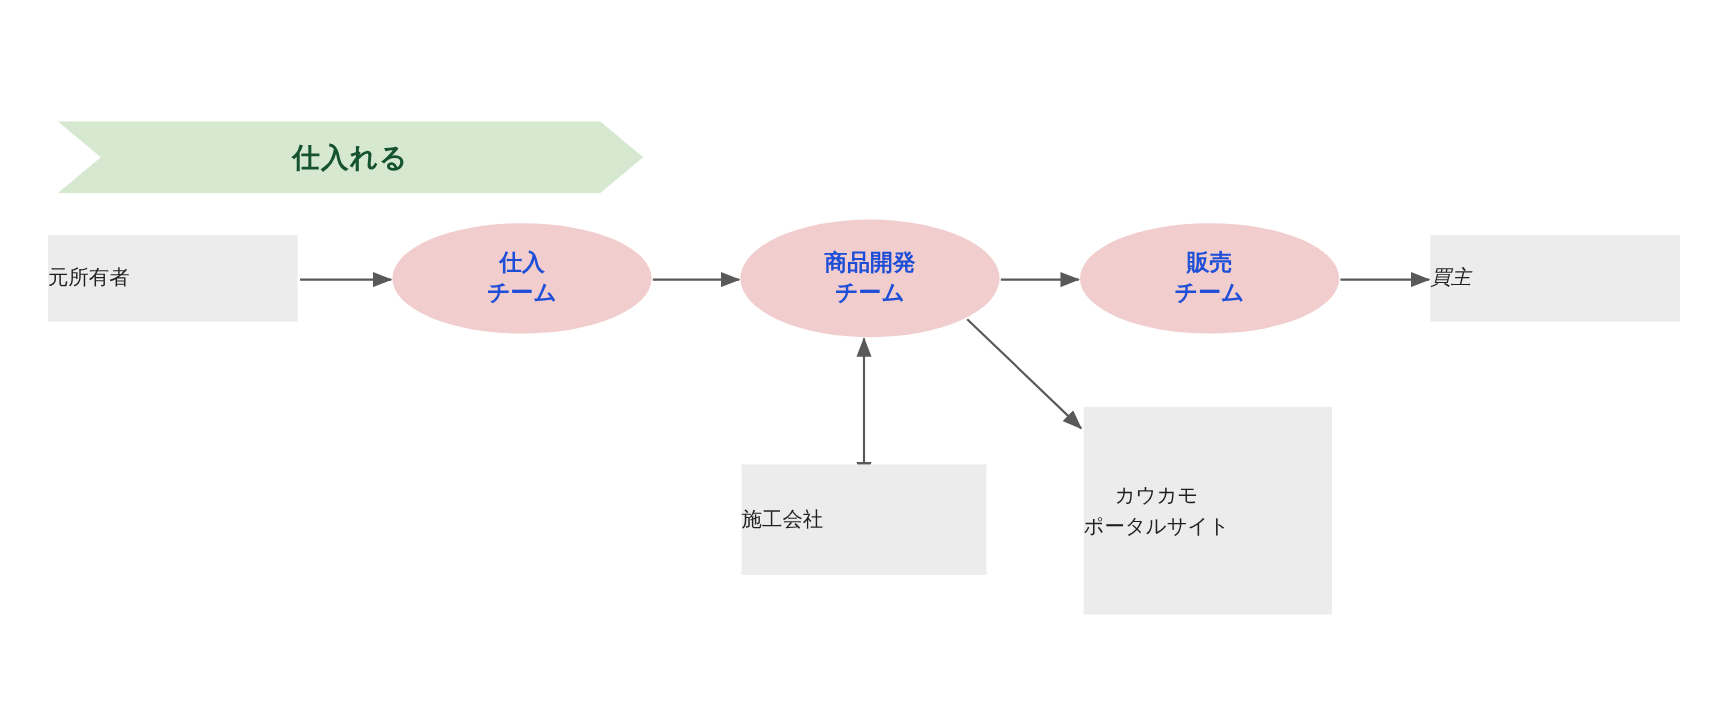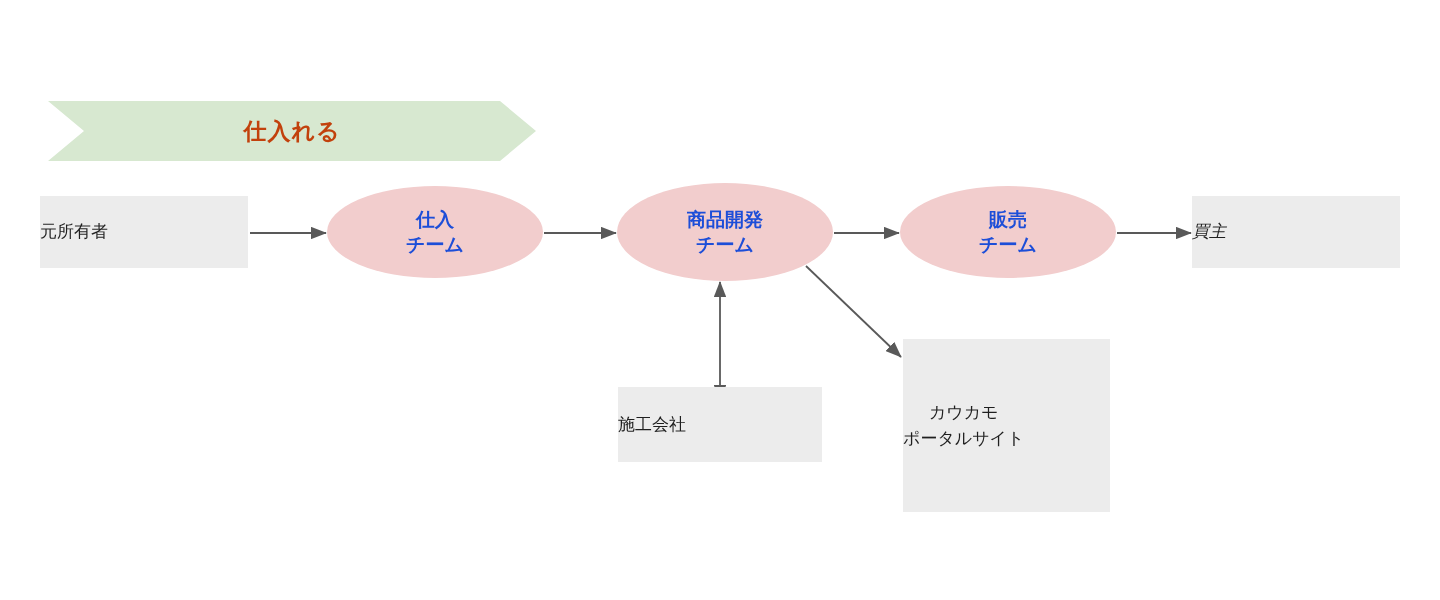--- a/index.html
+++ b/index.html
@@ -24,21 +24,21 @@
     position: absolute;
     height: 60px;
     display: flex;
     align-items: center;
     justify-content: center;
     box-sizing: border-box;
   }
   .phase .phase-label {
     font-size: 23px;
     font-weight: bold;
-    color: #c2410c;
+    color: #14532d;
     letter-spacing: 0.04em;
     line-height: 1;
     position: relative;
     z-index: 2;
     pointer-events: none;
   }
   .phase .chev-shape {
     position: absolute;
     inset: 0;
     z-index: 1;
@@ -132,21 +132,21 @@
 
   <div class="ellipse-node" style="left: 900px; top: 186px; width: 216px; height: 92px; background: rgb(242, 205, 205);">
     <span class="node-text">販売
 チーム</span>
   </div>
 
   <div class="rect-node" style="left: 1192px; top: 196px; width: 208px; height: 72px; background: rgb(236, 236, 236); font-style: italic;">
     <span class="node-text">買主</span>
   </div>
 
-  <div class="rect-node" style="left: 618px; top: 387px; width: 204px; height: 75px; background: rgb(236, 236, 236);">
+  <div class="rect-node" style="left: 618px; top: 387px; width: 204px; height: 92px; background: rgb(236, 236, 236);">
     <span class="node-text">施工会社</span>
   </div>
 
   <div class="rect-node" style="left: 903px; top: 339px; width: 207px; height: 173px; background: rgb(236, 236, 236);">
     <span class="node-text">カウカモ
 ポータルサイト</span>
   </div>
 
 </div>
 

